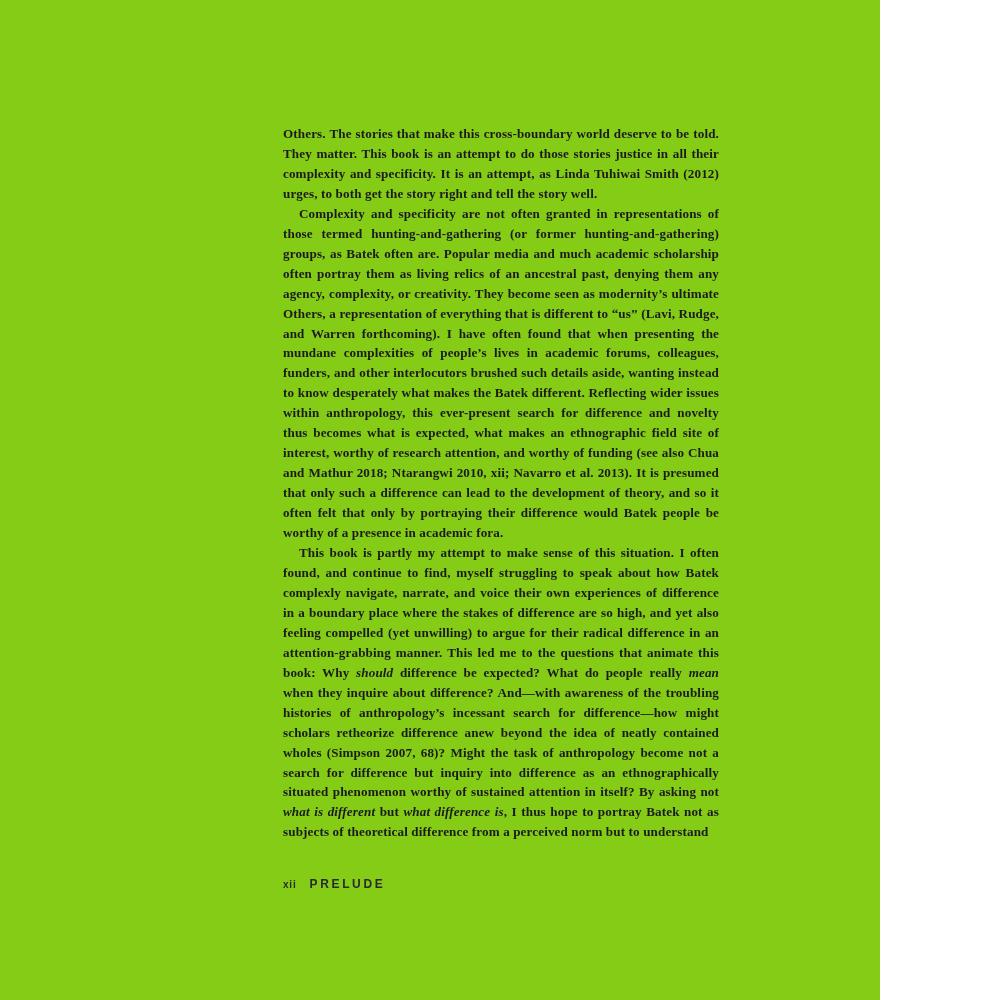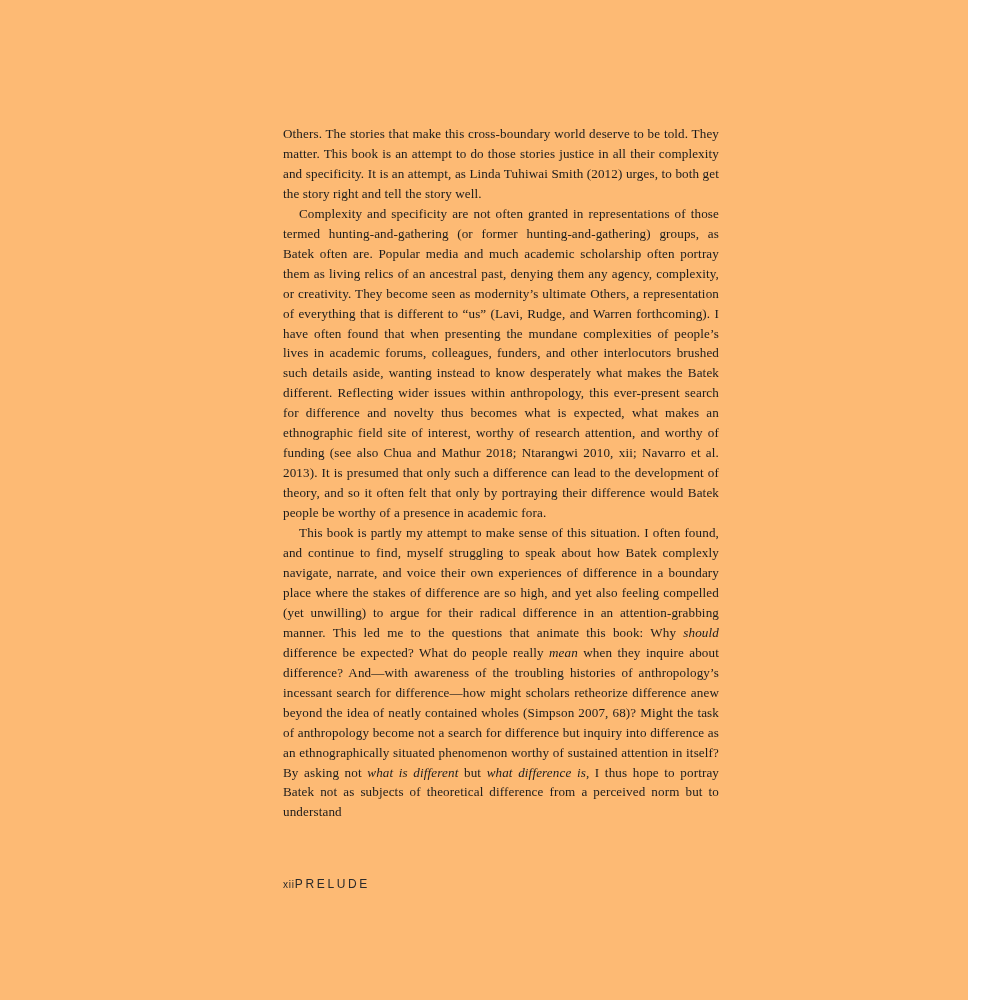--- a/index.html
+++ b/index.html
@@ -8,24 +8,25 @@
     background: #ffffff;
   }
   body {
     width: 1000px;
     height: 1000px;
     font-family: "Liberation Serif", serif;
     color: #1a1a1a;
   }
   .page {
     position: relative;
-    width: 968px;
+    width: 880px;
     height: 1000px;
-    background: #fdba74;
+    background: #84cc16;
     box-sizing: border-box;
+    font-weight: bold;
   }
   .text-block {
     position: absolute;
     left: 283px;
     top: 124px;
     width: 436px;
   }
   .para {
     margin: 0;
     font-size: 13.1px;
@@ -42,20 +43,21 @@
   .para i, .para em {
     font-style: italic;
   }
   .footer {
     position: absolute;
     left: 283px;
     top: 877px;
     width: 436px;
     display: flex;
     align-items: baseline;
+    gap: 13px;
   }
   .folio {
     font-family: "Liberation Sans", sans-serif;
     font-size: 10px;
     letter-spacing: 0.08em;
     color: #2a2a2a;
   }
   .running-head {
     font-family: "Liberation Sans", sans-serif;
     font-size: 12px;

